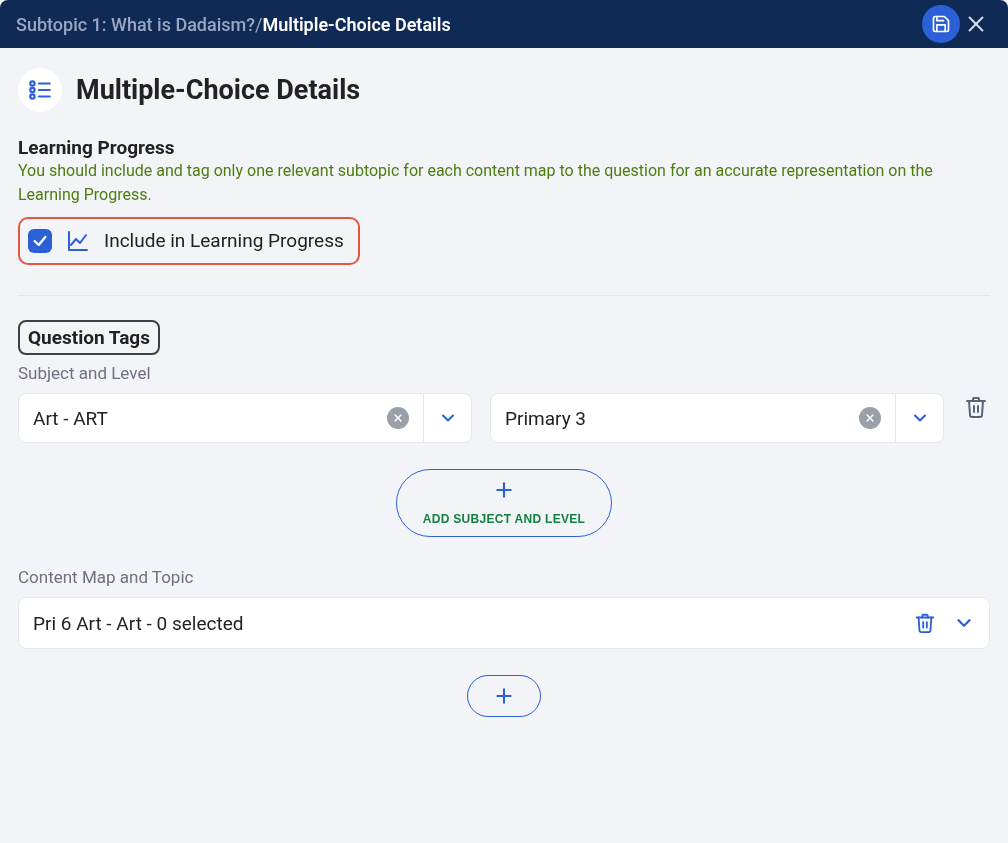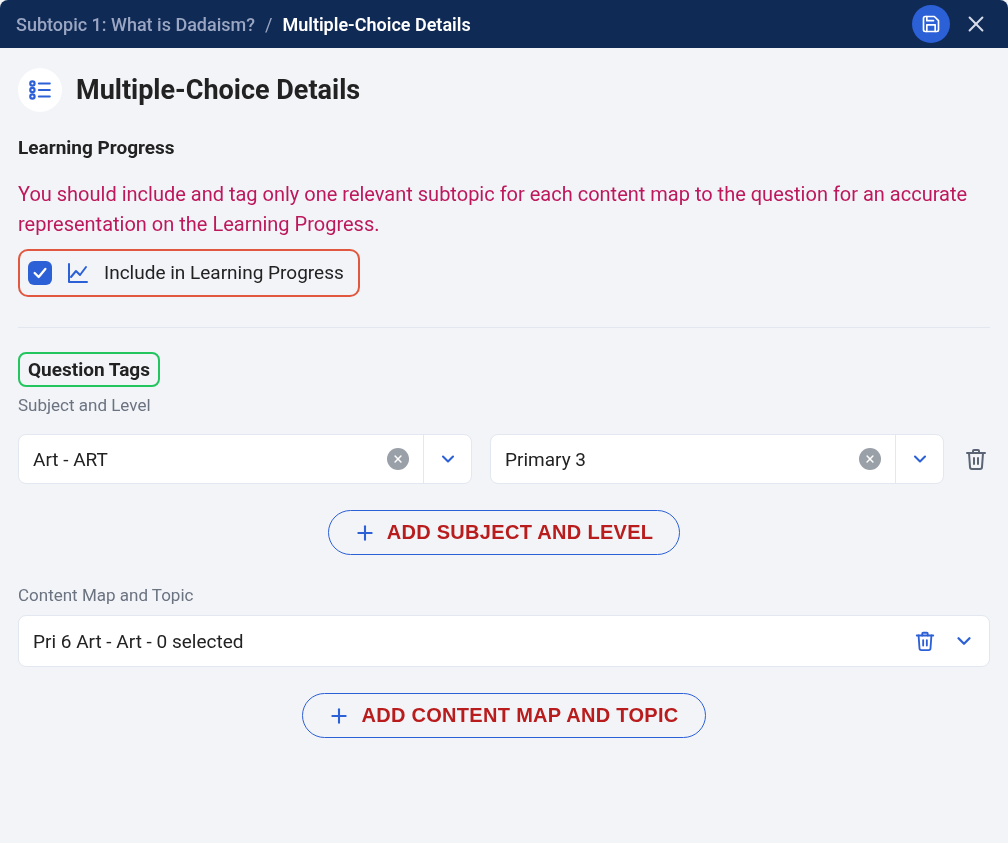--- a/index.html
+++ b/index.html
@@ -19,21 +19,20 @@
     display: flex;
     flex-direction: column;
   }
   .titlebar {
     background: #102a56;
     height: 48px;
     color: #fff;
     display: flex;
     align-items: center;
     padding: 0 16px;
-    gap: 10px;
   }
   .titlebar .crumb-muted {
     color: #9aa6c2;
     font-size: 18px;
     font-weight: 500;
   }
   .titlebar .crumb-sep {
     color: #9aa6c2;
     font-size: 18px;
   }
@@ -75,25 +74,25 @@
   }
   .page-title {
     font-size: 27px;
     font-weight: 700;
     color: #222;
   }
   .section-title {
     font-size: 19px;
     font-weight: 700;
     color: #222;
-    margin-bottom: 20px;
+    margin-bottom: 0;
   }
   .section-desc {
-    font-size: 20px;
-    color: #be185d;
+    font-size: 16px;
+    color: #4d7c0f;
     line-height: 1.5;
     margin-bottom: 10px;
   }
   .checkbox-row {
     display: inline-flex;
     align-items: flex-start;
     gap: 14px;
     padding: 10px 14px 10px 8px;
     border: 2px solid #e2573f;
     border-radius: 10px;
@@ -109,36 +108,35 @@
     font-size: 19px;
     color: #222;
   }
   .divider {
     border: none;
     border-top: 1px solid #e2e6ee;
     margin: 10px 0 24px 0;
   }
   .highlight-box {
     display: inline-block;
-    border: 2px solid #22c55e;
+    border: 2px solid #404040;
     border-radius: 8px;
     padding: 4px 8px;
     margin-bottom: 8px;
   }
   .highlight-box .section-title { margin-bottom: 0; }
   .field-label {
     font-size: 17px;
     color: #6b7280;
   }
   .highlight-box .field-label { margin: 0; }
   .row {
     display: flex;
     gap: 18px;
-    align-items: center;
-    margin-top: 19px;
+    margin-top: 10px;
   }
   .select-wrap {
     flex: 1;
     display: flex;
     align-items: stretch;
     background: #fff;
     border: 1px solid #e3e7ef;
     border-radius: 8px;
     height: 50px;
     overflow: hidden;
@@ -174,28 +172,29 @@
   .add-btn-row {
     display: flex;
     justify-content: center;
     margin: 26px 0 30px 0;
   }
   .add-btn {
     display: inline-flex;
     align-items: center;
     gap: 12px;
     border: 1.5px solid #2c60d6;
-    color: #b91c1c;
+    color: #15803d;
     background: transparent;
     border-radius: 999px;
     padding: 10px 26px;
-    font-size: 20px;
+    font-size: 12px;
     font-weight: 700;
     letter-spacing: 0.3px;
     cursor: pointer;
+    flex-direction: column;
   }
   .content-map-select {
     display: flex;
     align-items: center;
     background: #fff;
     border: 1px solid #e3e7ef;
     border-radius: 8px;
     height: 52px;
     padding: 0 14px;
     gap: 14px;
@@ -386,20 +385,19 @@
       </div>
 
       <div class="add-btn-row">
         <button class="add-btn">
           <span>
             <svg width="20" height="20" viewBox="0 0 24 24" fill="none" stroke="#2c60d6" stroke-width="2.5" stroke-linecap="round">
                 <line x1="12" y1="4" x2="12" y2="20"></line>
                 <line x1="4" y1="12" x2="20" y2="12"></line>
               </svg>
           </span>
-          <span>ADD CONTENT MAP AND TOPIC</span>
         </button>
       </div>
     </div>
 
 
   </div>
 </div>
 
 </body></html>

